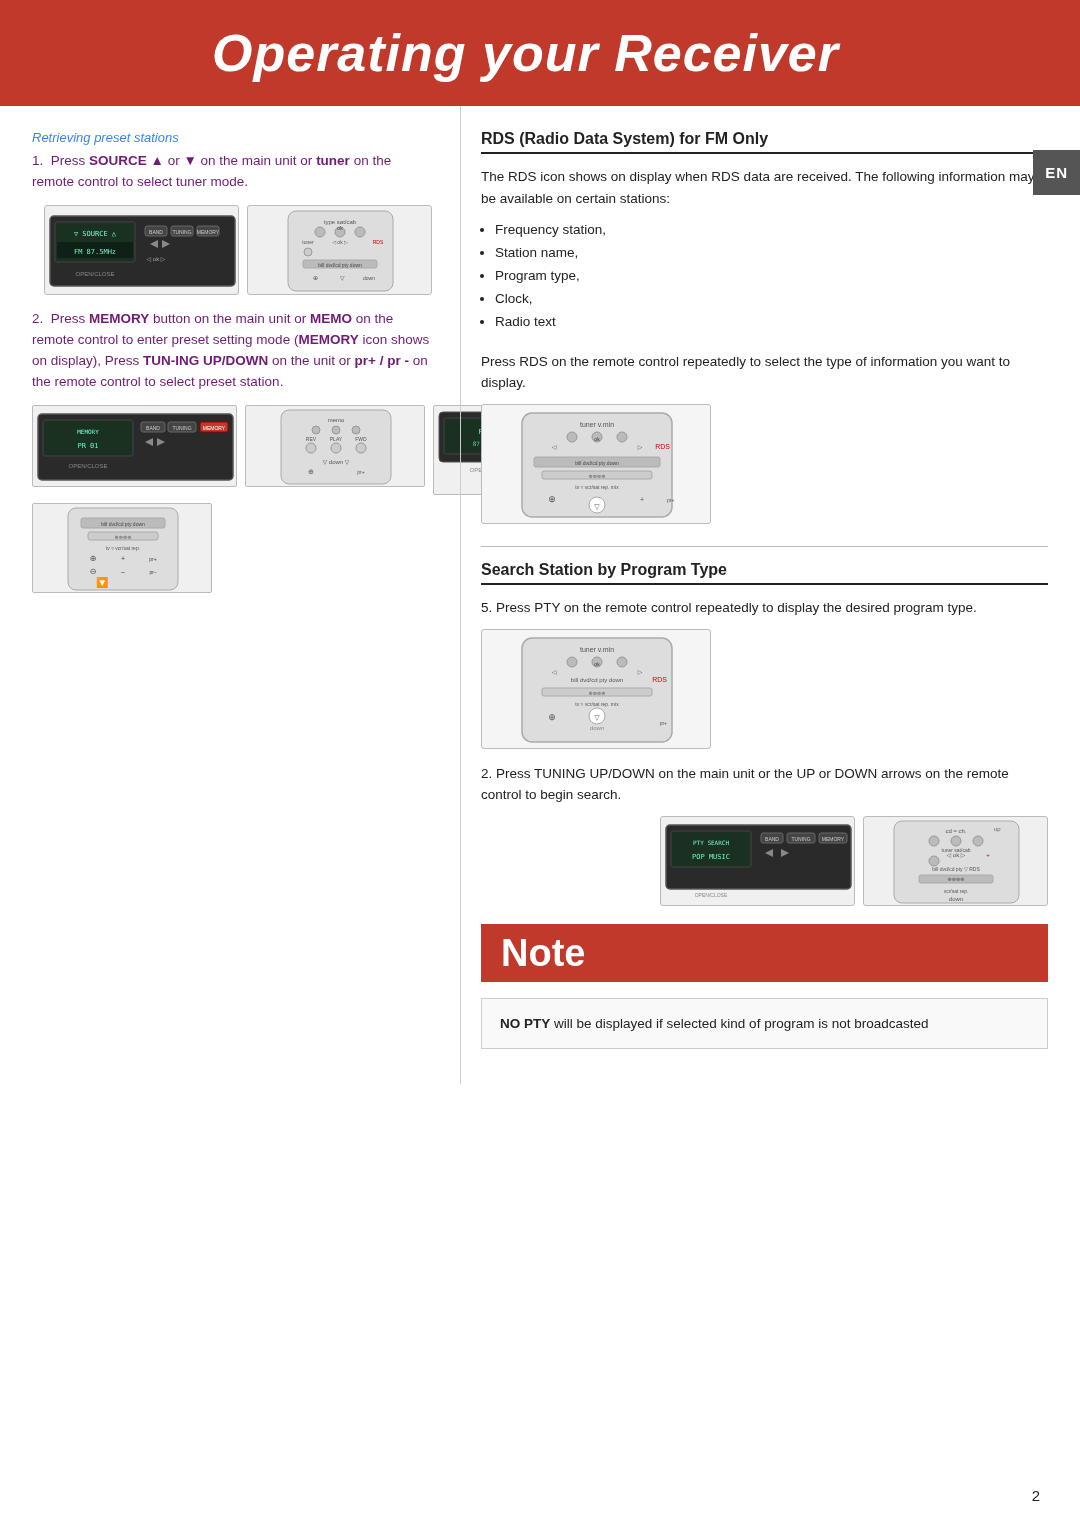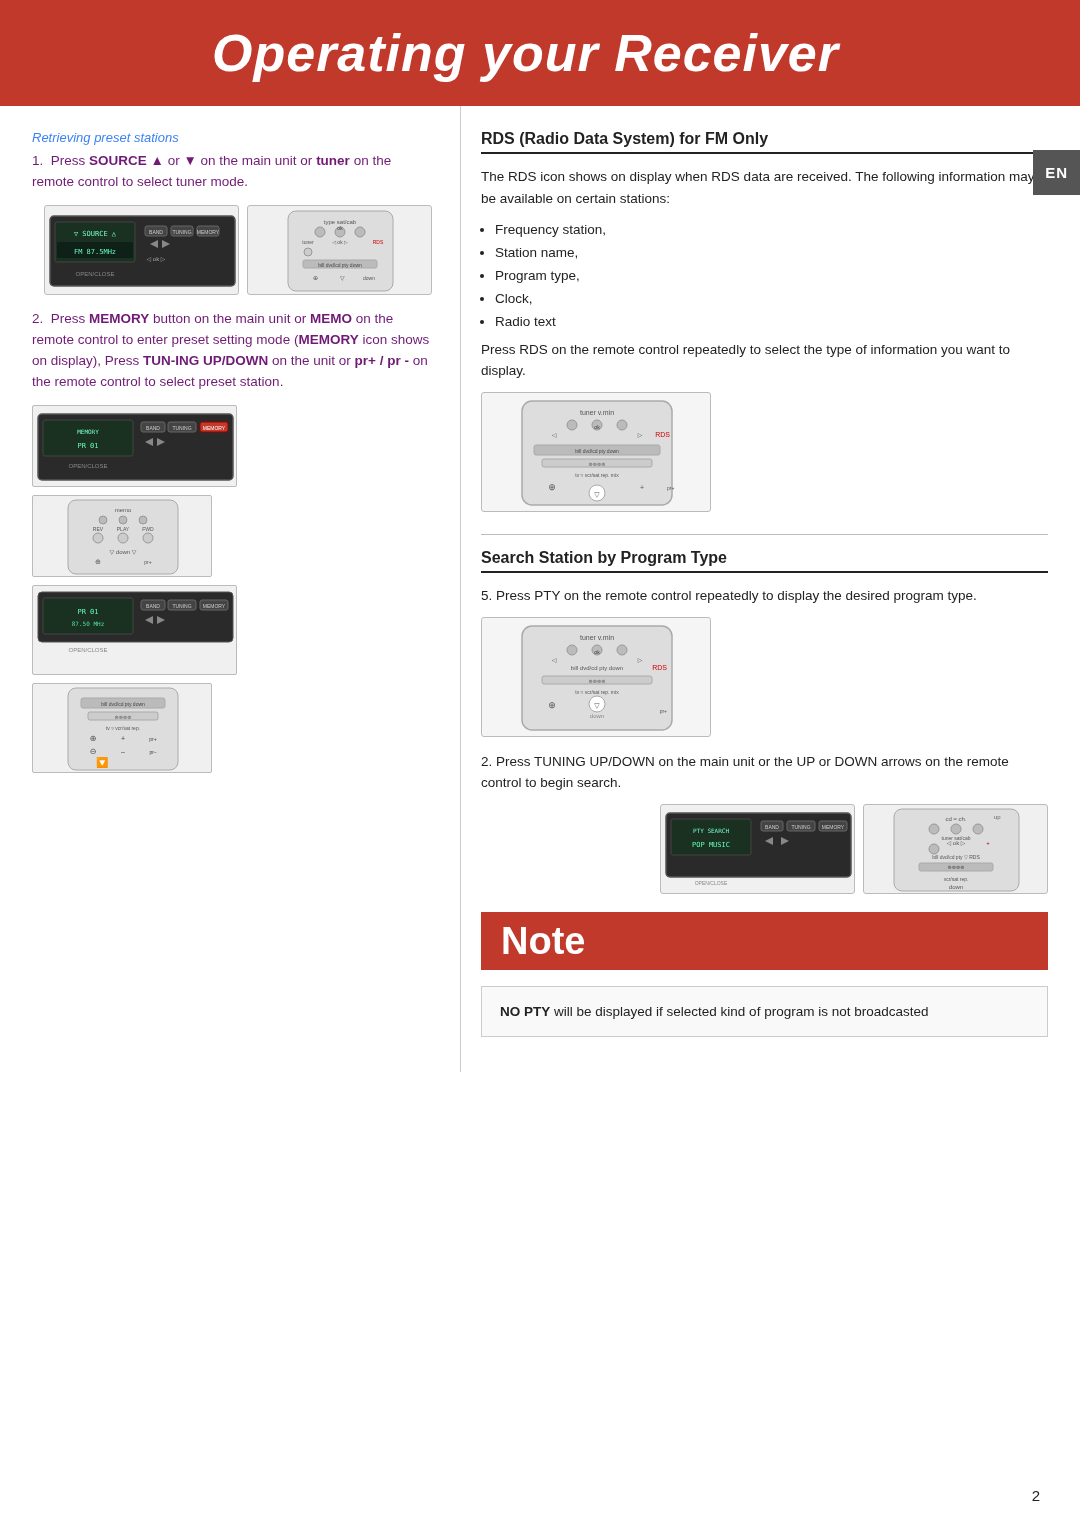--- a/index.html
+++ b/index.html
@@ -102,21 +102,21 @@
 
     .body-text {
       font-size: 13.5px;
       line-height: 1.6;
       margin-bottom: 10px;
       color: #222;
     }
 
     .bullet-list {
       margin-left: 14px;
-      margin-bottom: 5px;
+      margin-bottom: 17px;
     }
 
     .bullet-list li {
       font-size: 13.5px;
       line-height: 1.7;
       list-style: disc;
       color: #222;
     }
 
     
@@ -163,21 +163,21 @@
 
     .two-img-row {
       display: flex;
       gap: 8px;
       margin-bottom: 14px;
       justify-content: flex-end;
     }
 
     .four-img-grid {
       display: grid;
-      grid-template-columns: 1fr;
+      grid-template-columns: 1fr 1fr 1fr;
       gap: 8px;
       margin-bottom: 14px;
     }
   </style>
 </head>
 <body>
 
 <div class="header">
   <span class="header-title">Operating your Receiver</span>
 </div>

